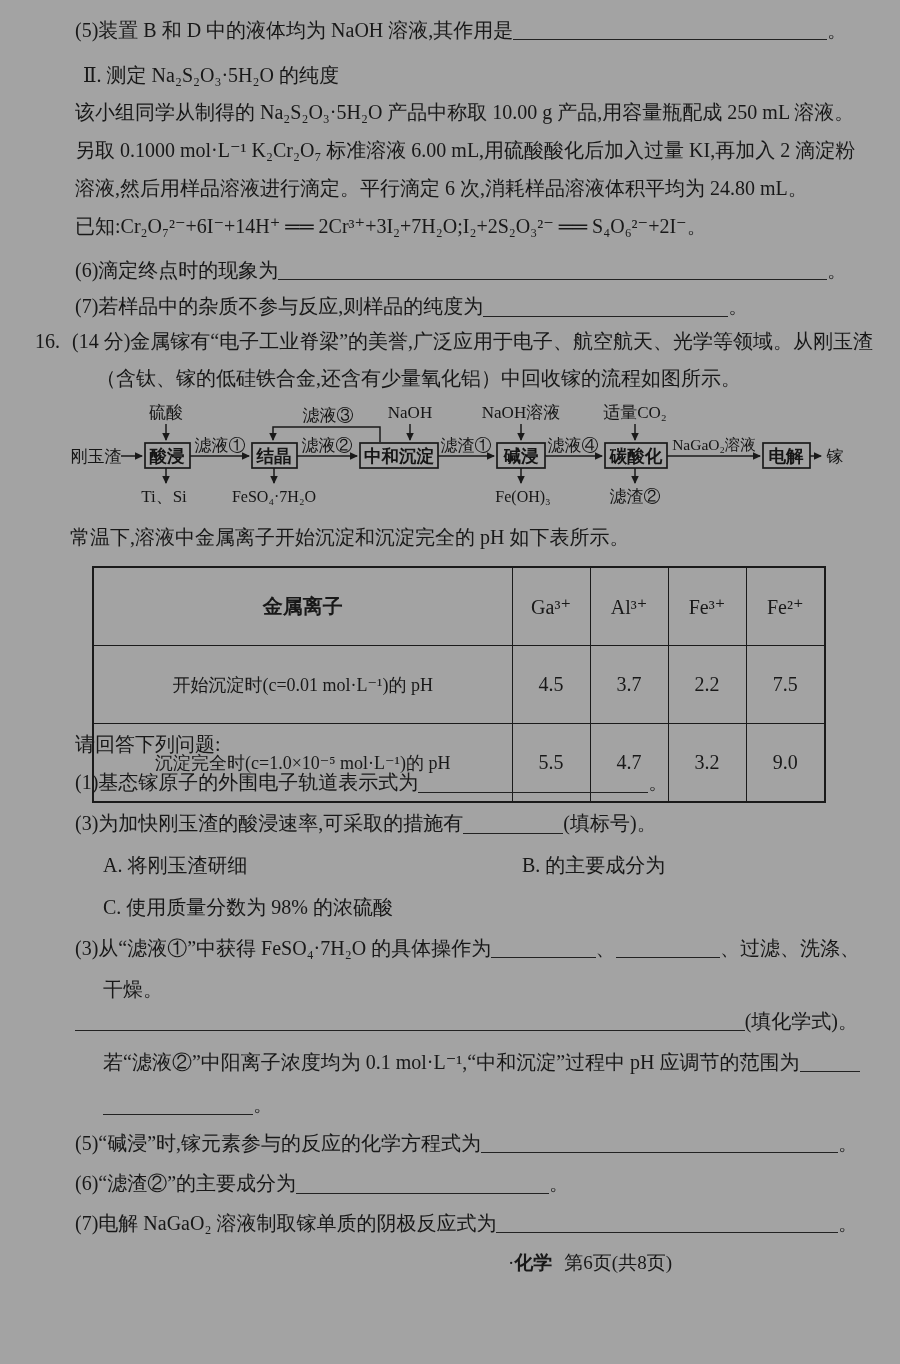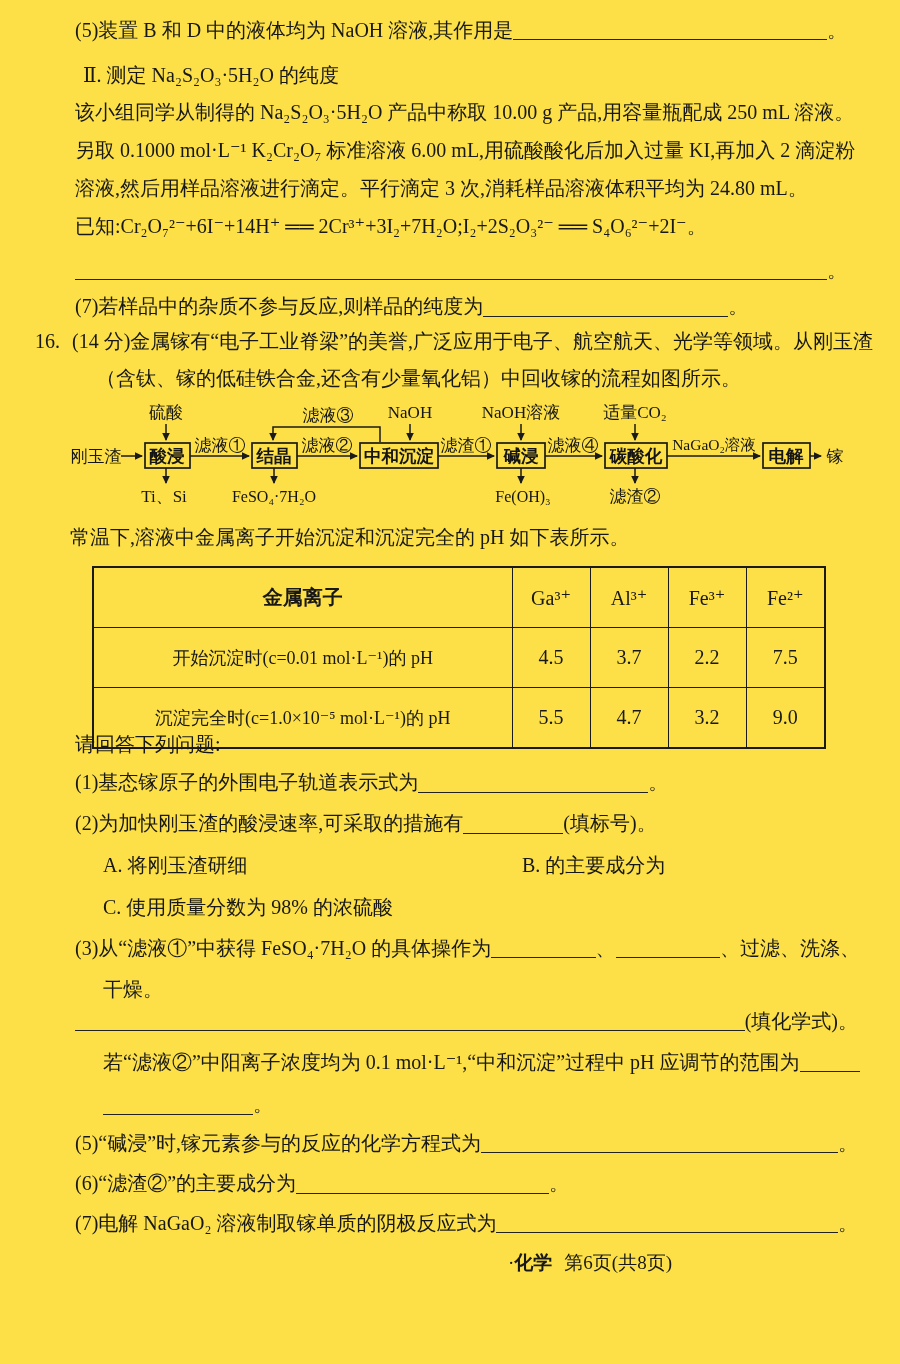--- a/index.html
+++ b/index.html
@@ -1,17 +1,17 @@
 <!DOCTYPE html>
 <html><head>
 <meta charset="utf-8">
 <style>
   html,body { margin:0; padding:0; background:#e8e8e8; }
   .page {
-    position:relative; width:900px; height:1364px; background:#fde047;
+    position:relative; width:900px; height:1364px; background:#a3a3a3;
     margin:0 auto; overflow:hidden; color:#181818;
     font-family:"Liberation Serif","DejaVu Serif",serif;
   }
   .line { position:absolute; white-space:nowrap; font-size:20px; line-height:30px; }
   .flexline { display:flex; align-items:flex-end; }
   .flexline > span { white-space:nowrap; }
   .blank {
     display:inline-block; border-bottom:1.6px solid #222;
     height:20px; vertical-align:-4px;
   }
@@ -26,21 +26,21 @@
   .lbl  { font-size:17px; text-anchor:middle; }
   .lbl15 { font-size:15.5px; text-anchor:middle; }
   .lbl16 { font-size:16px; text-anchor:middle; }
   
   .phtable {
     position:absolute; top:566px; left:92px; border-collapse:collapse;
     border:2px solid #1a1a1a; table-layout:fixed;
   }
   .phtable td {
     border:1.6px solid #1a1a1a; text-align:center; vertical-align:middle;
-    height:49px; padding:5px; font-size:20px;
+    height:49px; padding:14px; font-size:20px;
   }
   .phtable td.rowlabel { font-size:18px; }
   .footer { position:absolute; top:1250px; left:508px; font-size:19px; white-space:nowrap; }
 </style>
 </head>
 <body>
 
 <div class="page">
 
   <div class="line flexline" style="top:15px;left:75px;width:772px">
@@ -53,27 +53,28 @@
     <span>Ⅱ. 测定 Na₂S₂O₃·5H₂O 的纯度</span>
   </div>
 
   <div class="line" style="top:97px;left:75px">
     <span>该小组同学从制得的 Na₂S₂O₃·5H₂O 产品中称取 10.00 g 产品,用容量瓶配成 250 mL 溶液。</span>
   </div>
   <div class="line" style="top:135px;left:75px">
     <span>另取 0.1000 mol·L⁻¹ K₂Cr₂O₇ 标准溶液 6.00 mL,用硫酸酸化后加入过量 KI,再加入 2 滴淀粉</span>
   </div>
   <div class="line" style="top:173px;left:75px">
-    <span>溶液,然后用样品溶液进行滴定。平行滴定 3 次,消耗样品溶液体积平均为 24.80 mL。</span>
+    <span>溶液,然后用样品溶液进行滴定。平行滴定 6 次,消耗样品溶液体积平均为 24.80 mL。</span>
   </div>
   <div class="line" style="top:211px;left:75px">
     <span>已知:Cr₂O₇²⁻+6I⁻+14H⁺ ══ 2Cr³⁺+3I₂+7H₂O;I₂+2S₂O₃²⁻ ══ S₄O₆²⁻+2I⁻。</span>
   </div>
 
   <div class="line flexline" style="top:255px;left:75px;width:772px">
+    <span>(6)滴定终点时的现象为</span>
     <span class="fblank"></span>
     <span>。</span>
   </div>
 
   <div class="line" style="top:291px;left:75px">
     <span>(7)若样品中的杂质不参与反应,则样品的纯度为</span><span class="blank" style="width:245px"></span><span>。</span>
   </div>
 
   <div class="line" style="top:326px;left:35px">
     <span>16.</span><span style="margin-left:12px">(14 分)金属镓有“电子工业脊梁”的美誉,广泛应用于电子、航空航天、光学等领域。从刚玉渣</span>
@@ -182,21 +183,21 @@
 
   <div class="line" style="top:729px;left:75px">
     <span>请回答下列问题:</span>
   </div>
 
   <div class="line" style="top:767px;left:75px">
     <span>(1)基态镓原子的外围电子轨道表示式为</span><span class="blank" style="width:230px"></span><span>。</span>
   </div>
 
   <div class="line" style="top:808px;left:75px">
-    <span>(2)为加快刚玉渣的酸浸速率,可采取的措施有</span><span class="blank" style="width:100px"></span><span>(填标号)。</span>
+    <span>(3)为加快刚玉渣的酸浸速率,可采取的措施有</span><span class="blank" style="width:100px"></span><span>(填标号)。</span>
   </div>
 
   <div class="line" style="top:850px;left:103px">
     <span>A. 将刚玉渣研细</span>
   </div>
   <div class="line" style="top:850px;left:522px">
     <span>B. 的主要成分为</span>
   </div>
   <div class="line" style="top:892px;left:103px">
     <span>C. 使用质量分数为 98% 的浓硫酸</span>

